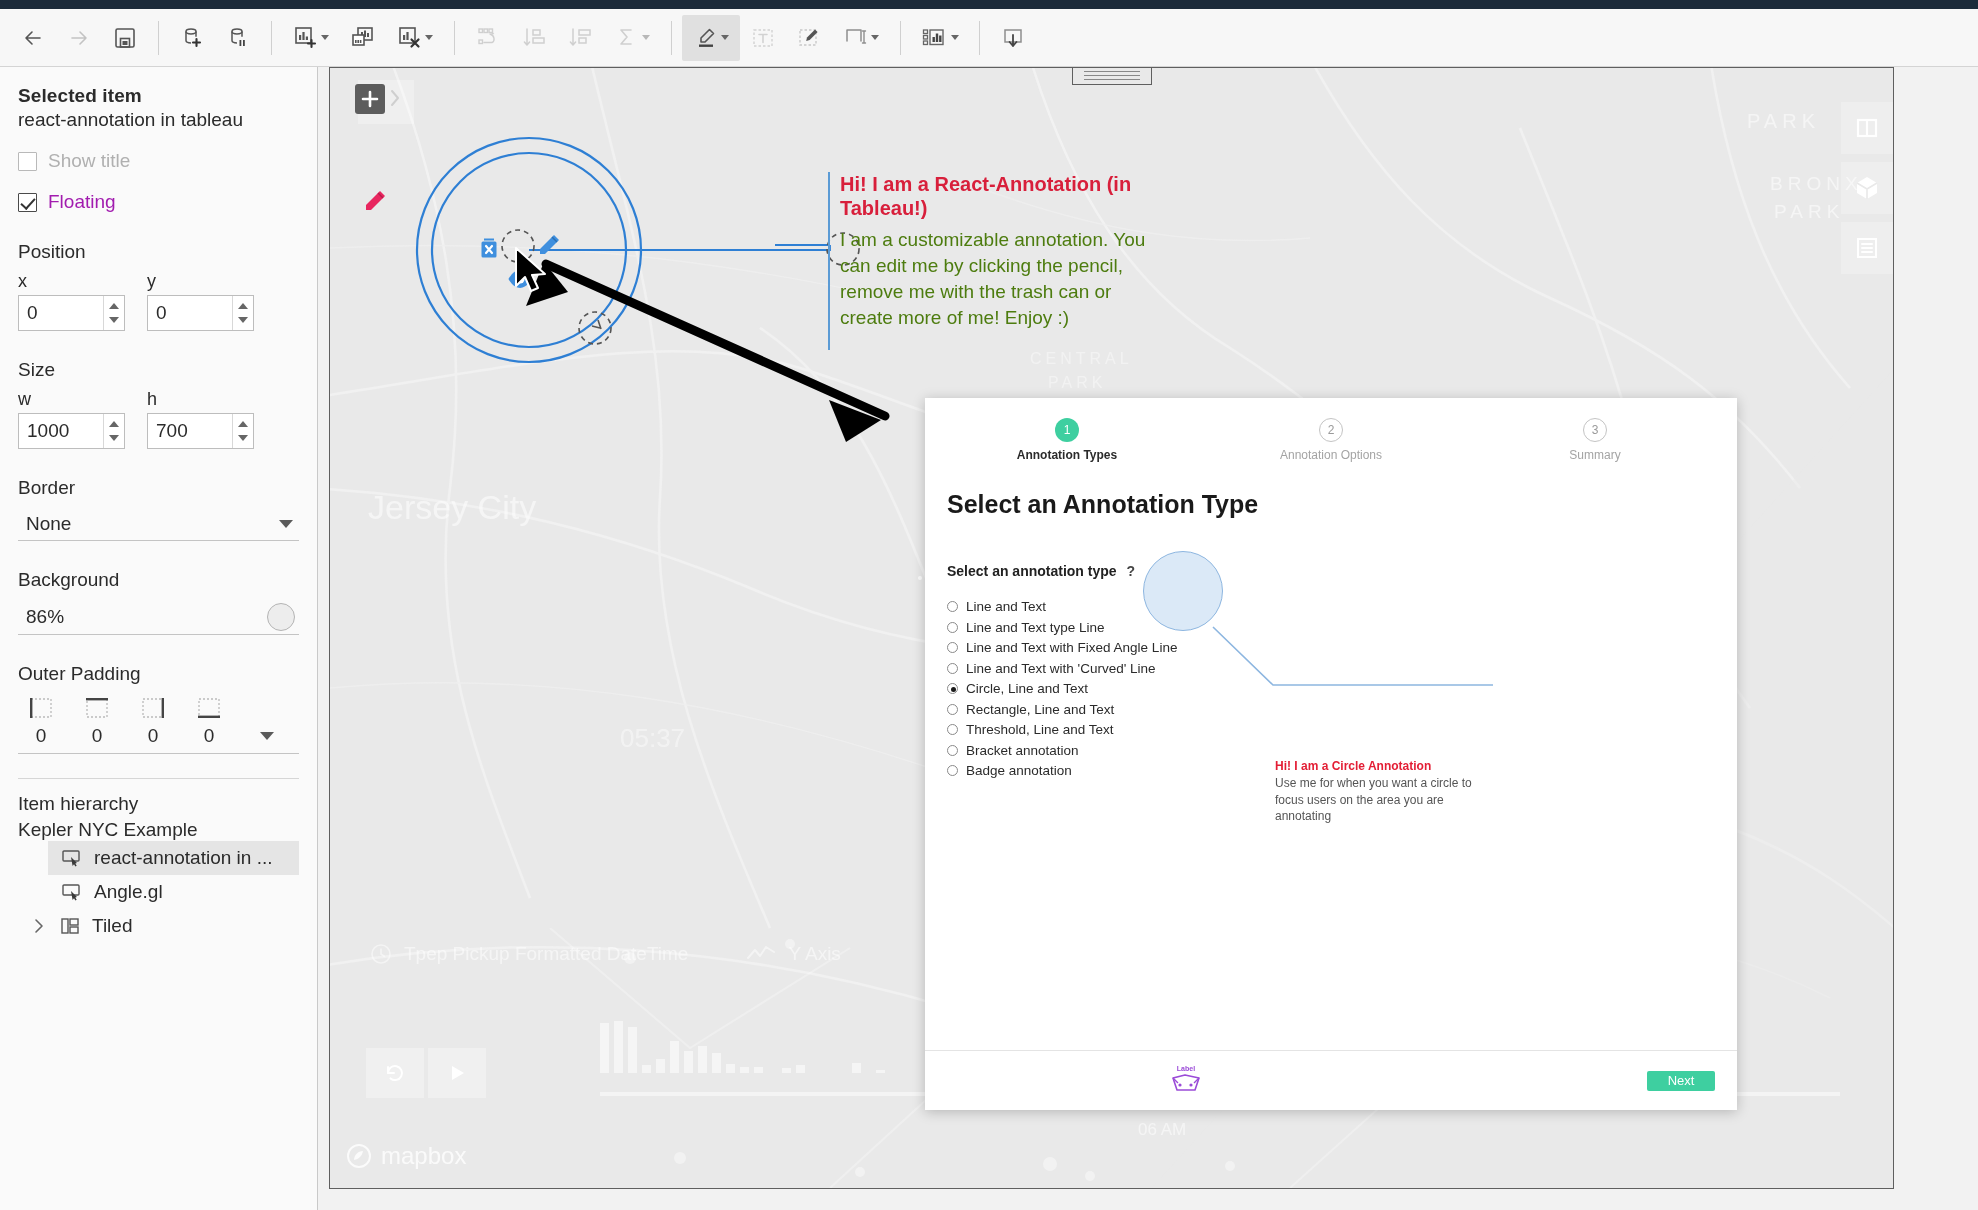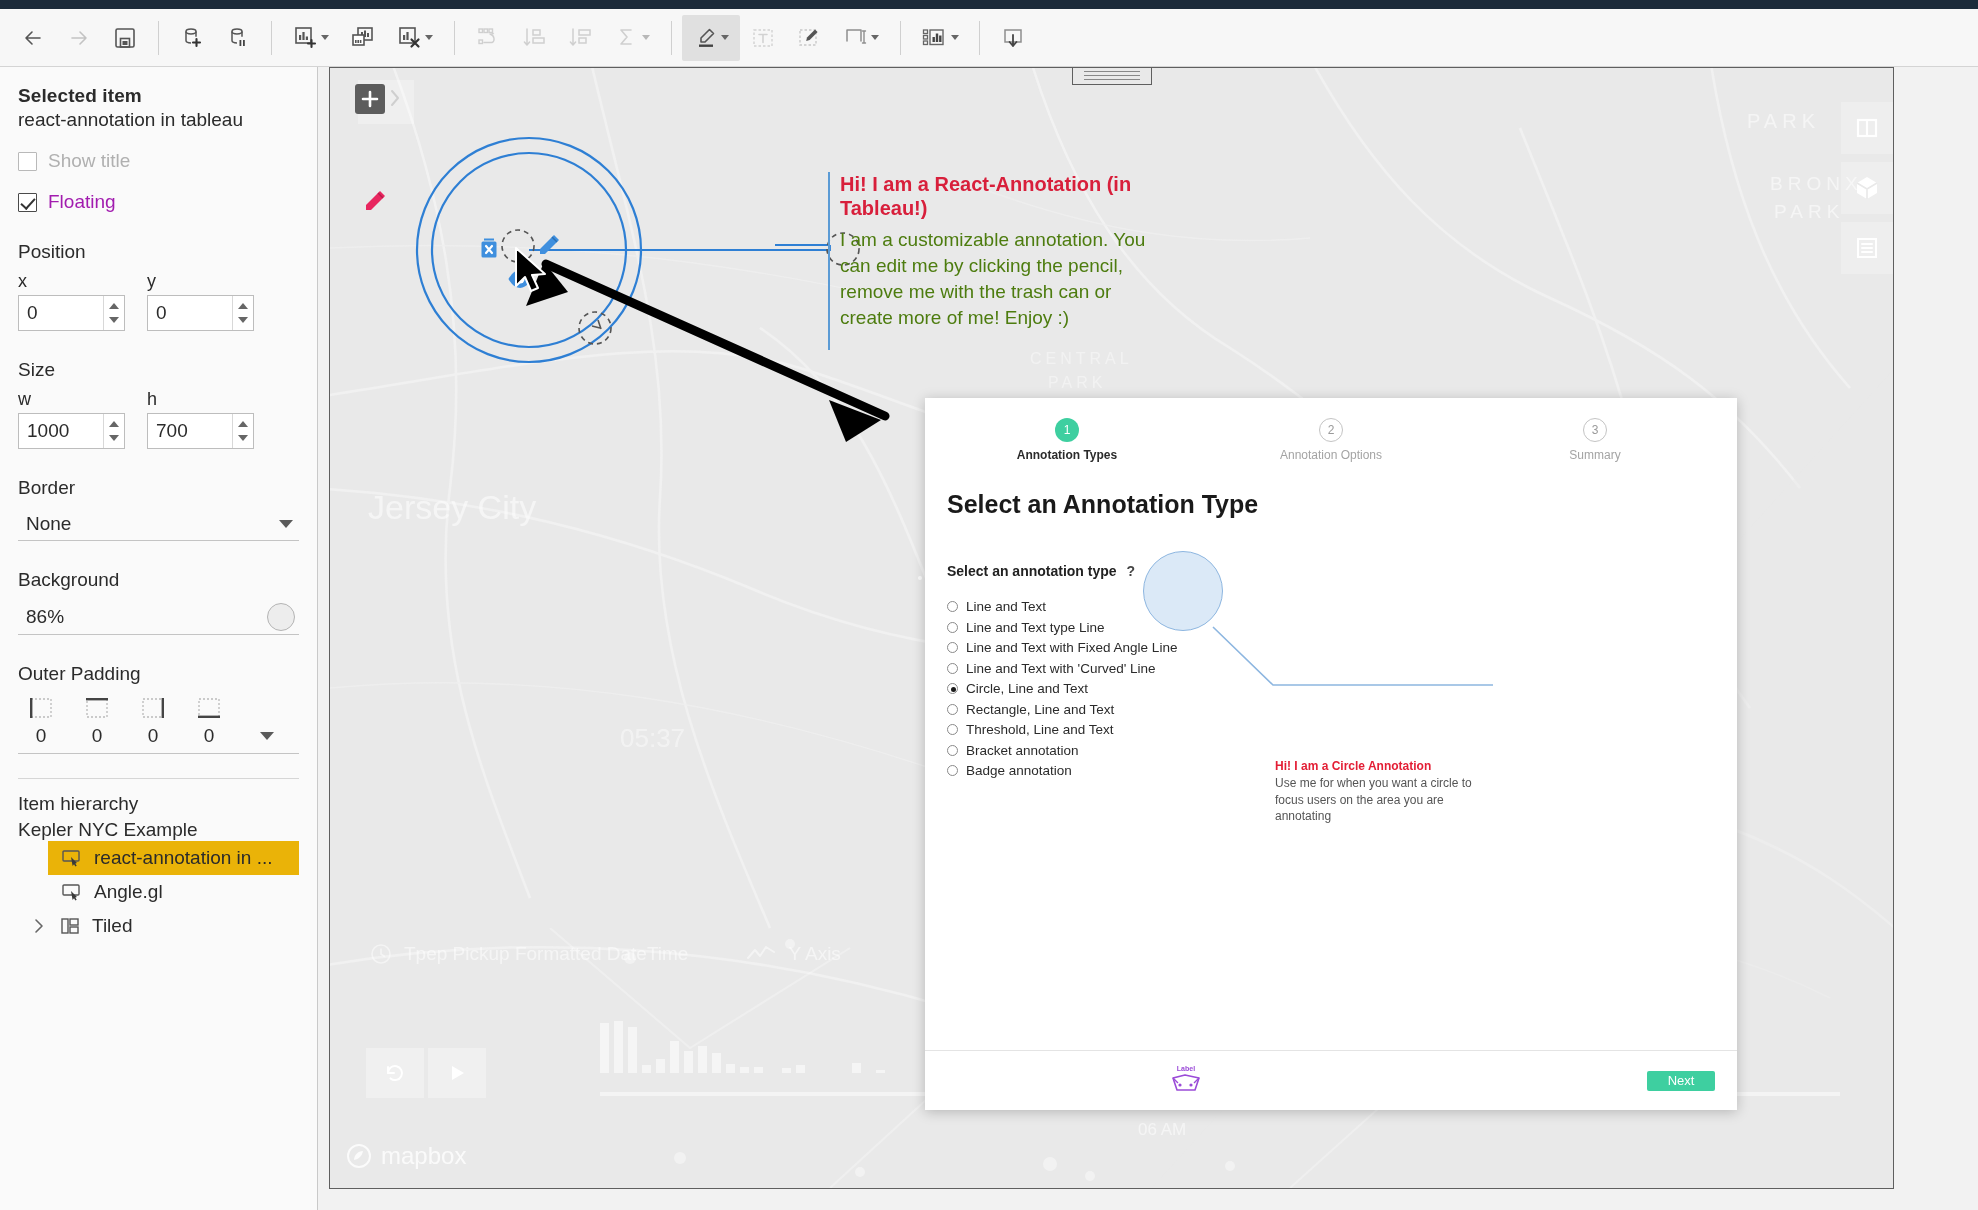--- a/index.html
+++ b/index.html
@@ -95,21 +95,21 @@
   .pad-vals { display:flex; gap:22px; padding-left:6px; align-items:center; margin-top:4px; }
   .pad-num { width:34px; text-align:center; font-size:19px; color:#2b2b2b; }
   .pad-caret { width:0;height:0;border-left:7px solid transparent;border-right:7px solid transparent;border-top:8px solid #5a5a5a; margin-left:12px;}
   .pad-underline { border-bottom:1px solid #c4c4c4; margin-top:6px; }
 
   .hier-sep { border-top:1px solid #d6d6d6; margin-top:24px; }
   .hier-title { font-size:19px; color:#2b2b2b; margin-top:14px; }
   .hier-root { font-size:19px; color:#2b2b2b; margin-top:4px; }
   .hier-item { display:flex; align-items:center; gap:10px; height:34px; font-size:19px; color:#2b2b2b; }
   .hier-item.indent1 { padding-left:44px; }
-  .hier-item.selected { background:#eab308; margin-left:30px; padding-left:14px; width:calc(100% - 30px);}
+  .hier-item.selected { background:#e5e5e5; margin-left:30px; padding-left:14px; width:calc(100% - 30px);}
   .hier-item .twisty { width:22px; display:flex; align-items:center; justify-content:center; }
 
   
   .canvaswrap { position:absolute; left:318px; top:67px; width:1660px; height:1143px; background:#f2f2f2; }
   .dash {
     position:absolute; left:11px; top:0px; width:1565px; height:1122px;
     background:#e9e9e9; border:1px solid #5f5f5f; overflow:hidden;
   }
   .dash-grip {
     position:absolute; left:50%; transform:translateX(-50%); top:-1px;

